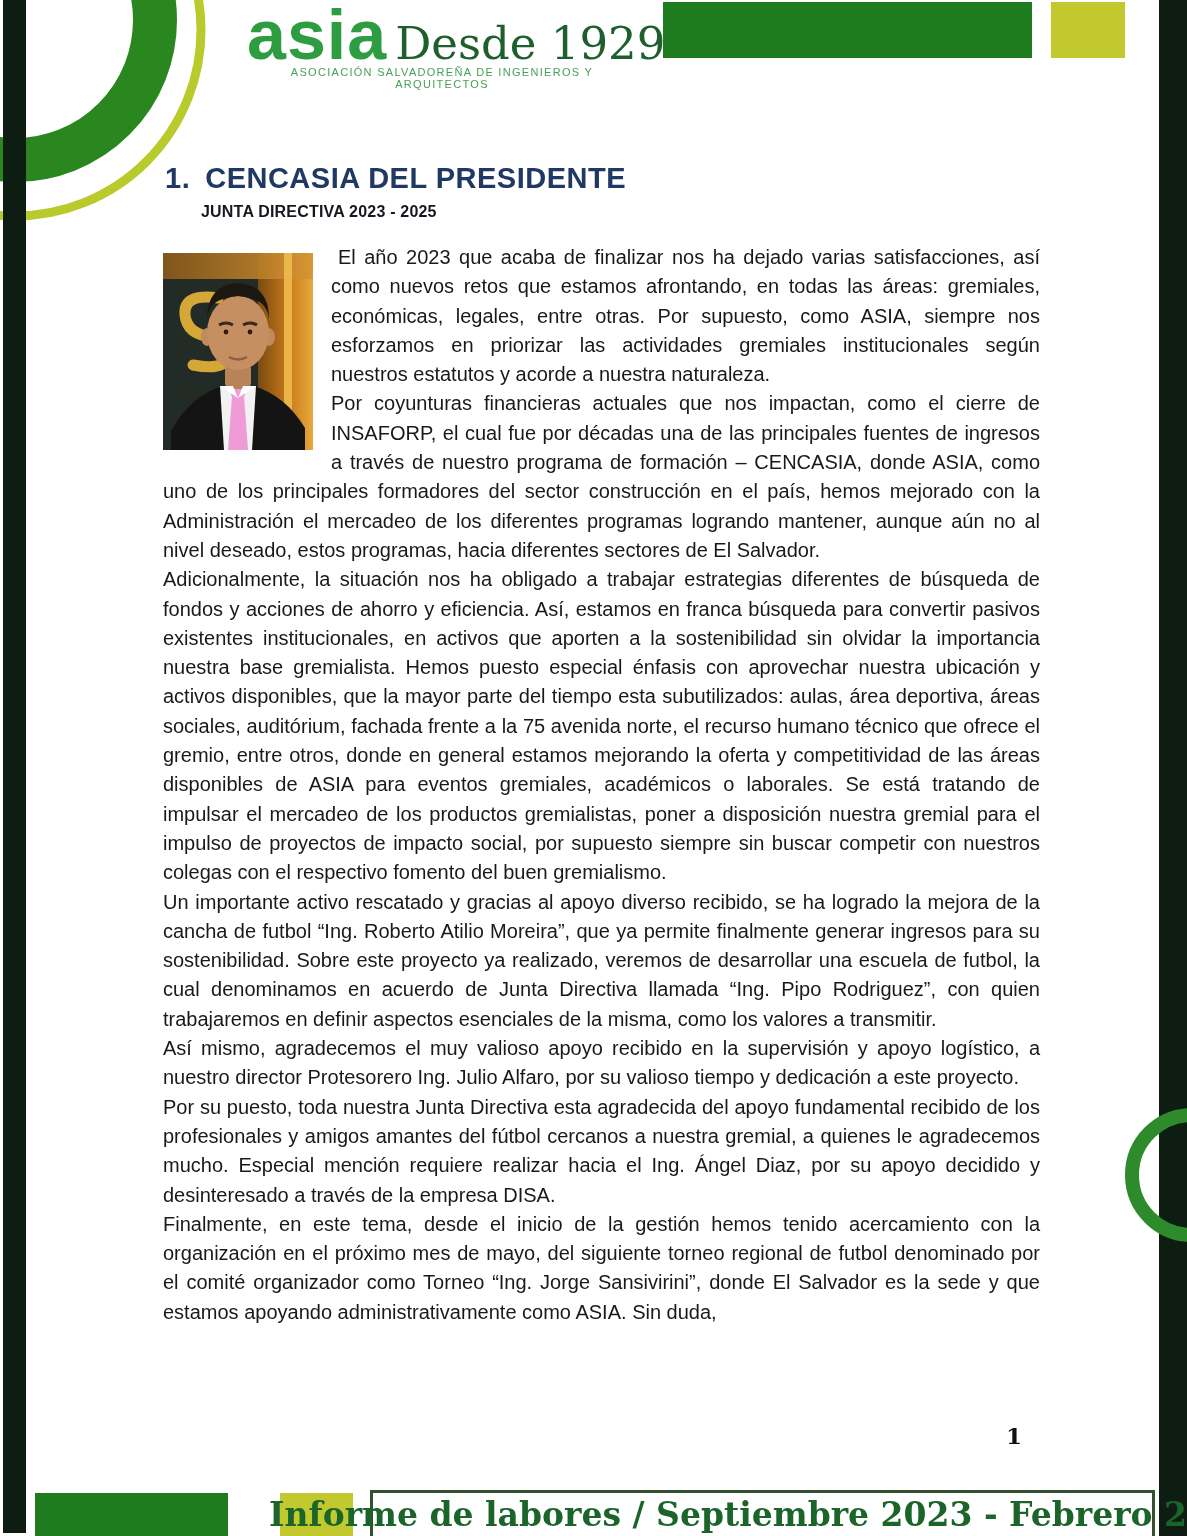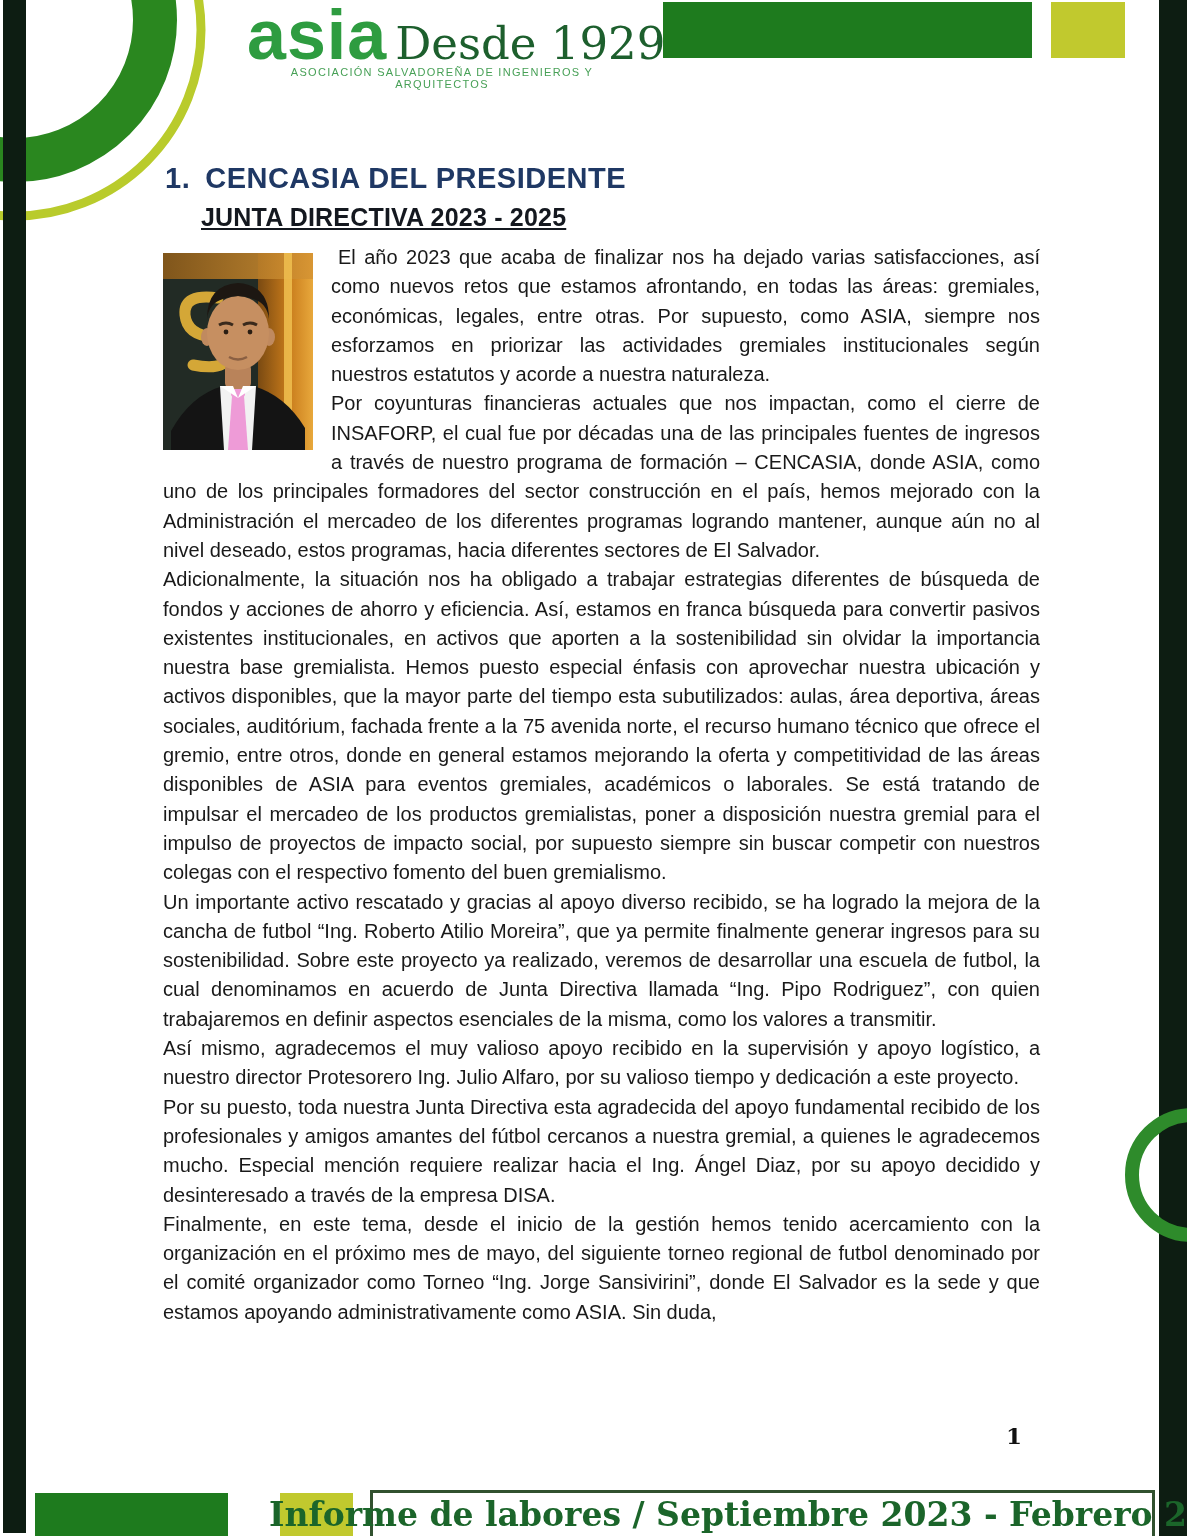--- a/index.html
+++ b/index.html
@@ -21,21 +21,21 @@
   #logo-row{position:absolute;left:247px;top:4px;display:flex;align-items:baseline;z-index:5;}
   #logo-wordmark{font-size:70px;line-height:62px;font-weight:700;letter-spacing:1px;color:#2e9c40;}
   #logo-since{font-family:"DejaVu Serif",serif;font-size:45px;color:#1d5f2d;margin-left:8px;}
   #logo-tagline{position:absolute;left:267px;top:66px;width:350px;text-align:center;
                 font-size:11px;letter-spacing:1.3px;color:#47a056;z-index:5;}
 
   
   #title-row{position:absolute;left:165px;top:162px;display:flex;gap:15px;z-index:5;
              font-weight:700;font-size:29px;color:#1f3864;letter-spacing:.5px;}
   #subtitle{position:absolute;left:201px;top:203px;z-index:5;
-            font-weight:700;font-size:25px;color:#14181f;letter-spacing:.2px;text-decoration:underline;}
+            font-weight:700;font-size:16px;color:#14181f;letter-spacing:.2px;}
 
   
   #body-text{position:absolute;left:163px;top:243px;width:877px;z-index:5;
              font-size:20px;line-height:29.3px;color:#191919;text-align:justify;}
   #body-text p{margin:0;}
   #body-text p.first-par{text-indent:7px;}
   #president-photo{float:left;width:150px;height:197px;margin:10px 18px 10px 0;display:block;}
 
   
   #page-number{position:absolute;left:990px;top:1422px;width:48px;text-align:center;z-index:5;

